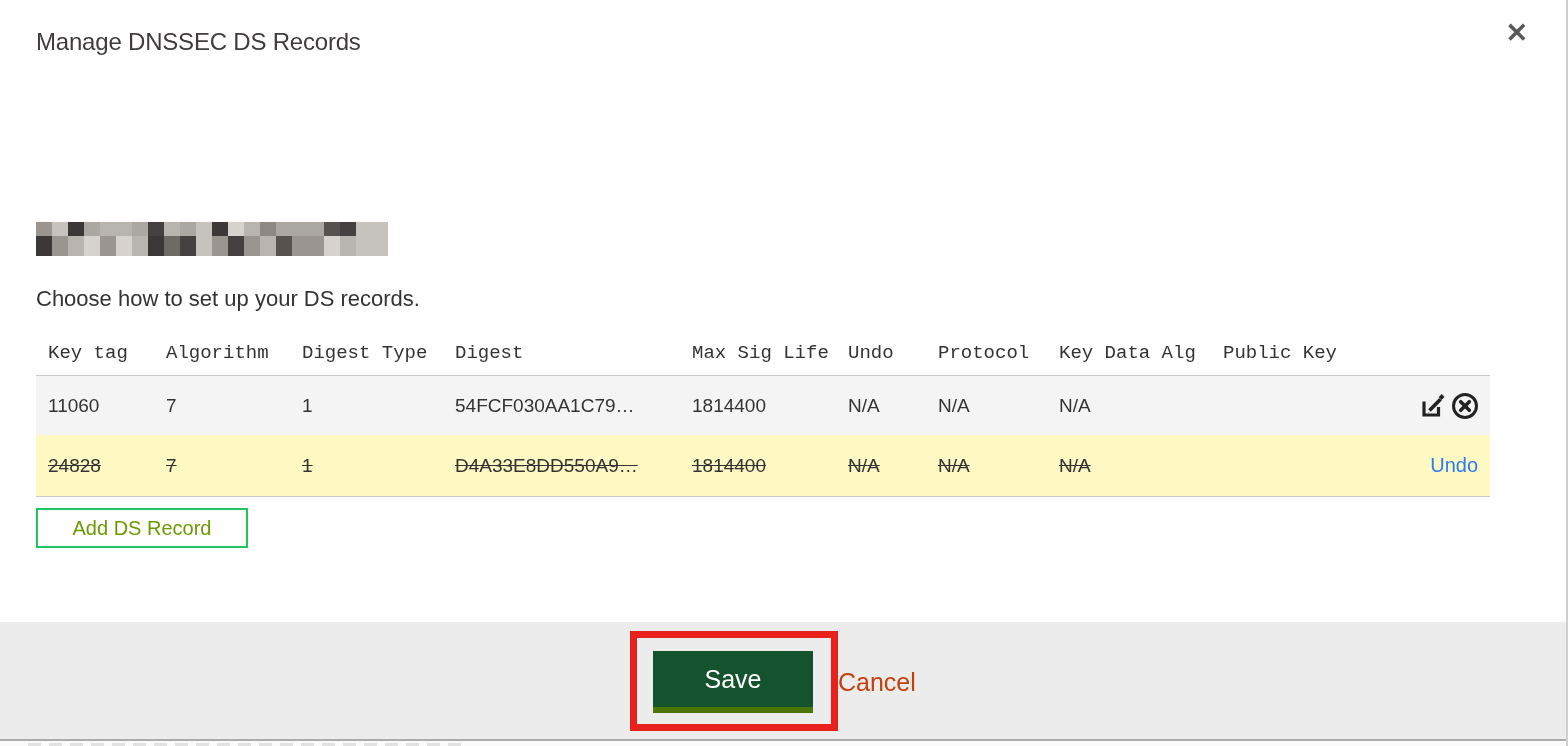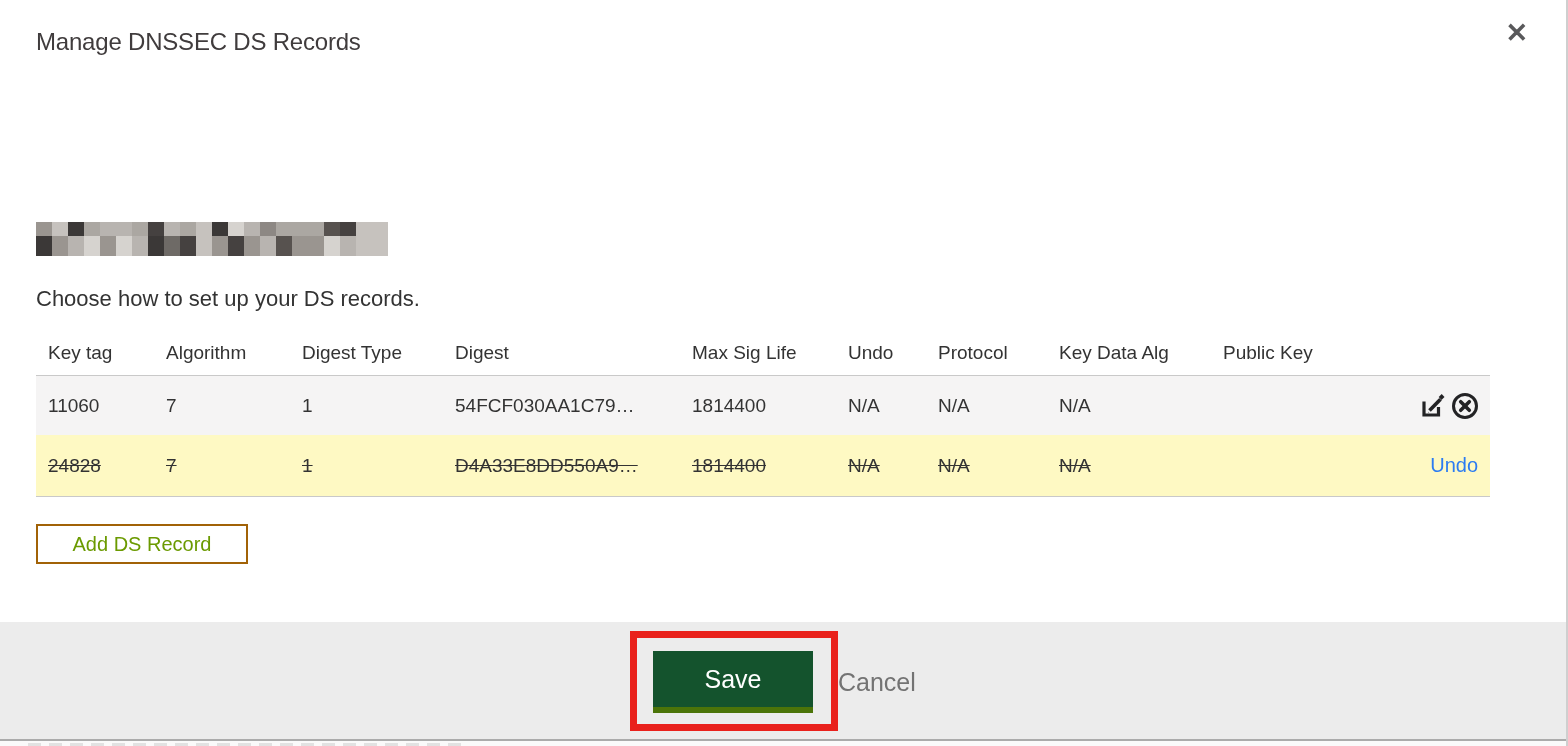--- a/index.html
+++ b/index.html
@@ -47,21 +47,21 @@
   .ds-table {
     position:absolute; left:36px; top:330px; width:1454px;
     font-size:19px; color:#333;
   }
   .trow {
     display:grid;
     grid-template-columns:118px 136px 153px 237px 156px 90px 121px 164px 177px auto;
     align-items:center;
     padding-left:12px;
   }
-  .thead { height:45px; }
+  .thead { height:45px;font-family:Liberation Mono, monospace; }
   .row-active {
     height:60px;
     background:#f5f4f4;
     border-top:1px solid #c9c9c9;
   }
   .row-deleted {
     height:62px;
     background:#fef9c3;
     border-bottom:1px solid #c9c9c9;
   }
@@ -73,24 +73,24 @@
   .icon-btn { cursor:pointer; display:inline-flex; }
   .undo-cell {
     text-align:right; padding-right:12px;
   }
   .undo-link {
     color:#2b7cf2; font-size:20px; cursor:pointer; text-decoration:none;
   }
 
   
   .add-btn {
-    position:absolute; left:36px; top:524px;
+    position:absolute; left:36px; top:508px;
     width:212px; height:40px;
     background:#fff;
-    border:2px solid #a16207;
+    border:2px solid #22c55e;
     color:#6b9a00;
     font-size:20px;
     font-family:"Liberation Sans", sans-serif;
     cursor:pointer;
   }
 
   
   .footer {
     position:absolute; left:0; right:0; top:622px; height:117px;
     background:#ececec;
@@ -107,21 +107,21 @@
     background:#14532d;
     border:none;
     border-bottom:6px solid #4b7409;
     color:#ffffff;
     font-size:25px;
     font-family:"Liberation Sans", sans-serif;
     cursor:pointer;
   }
   .cancel-link {
     position:absolute; left:838px; top:46px;
-    font-size:25px; color:#737373; cursor:pointer; text-decoration:none;
+    font-size:25px; color:#c2410c; cursor:pointer; text-decoration:none;
   }
 
   
   .bottom-strip {
     position:absolute; left:0; right:0; top:739px; height:7px;
     background:#fafafa;
     border-top:2px solid #ababab;
   }
   .bottom-strip .smudge {
     position:absolute; left:28px; top:2px; width:440px; height:4px;

